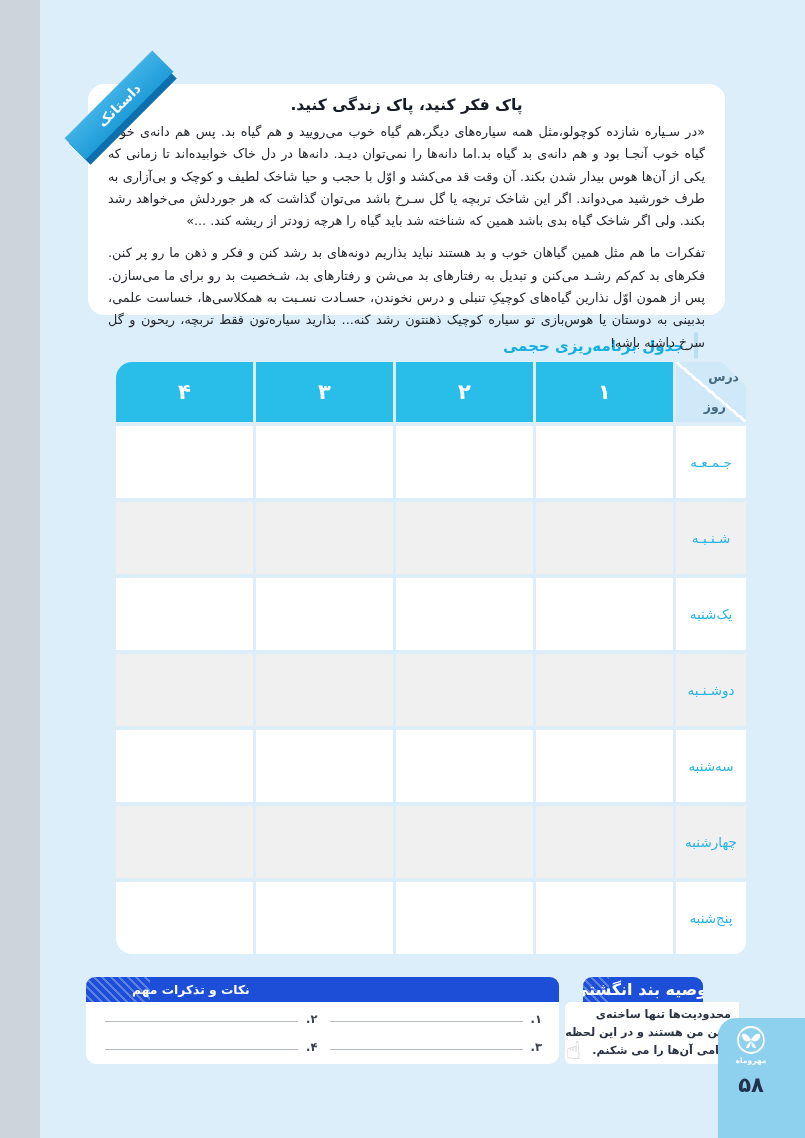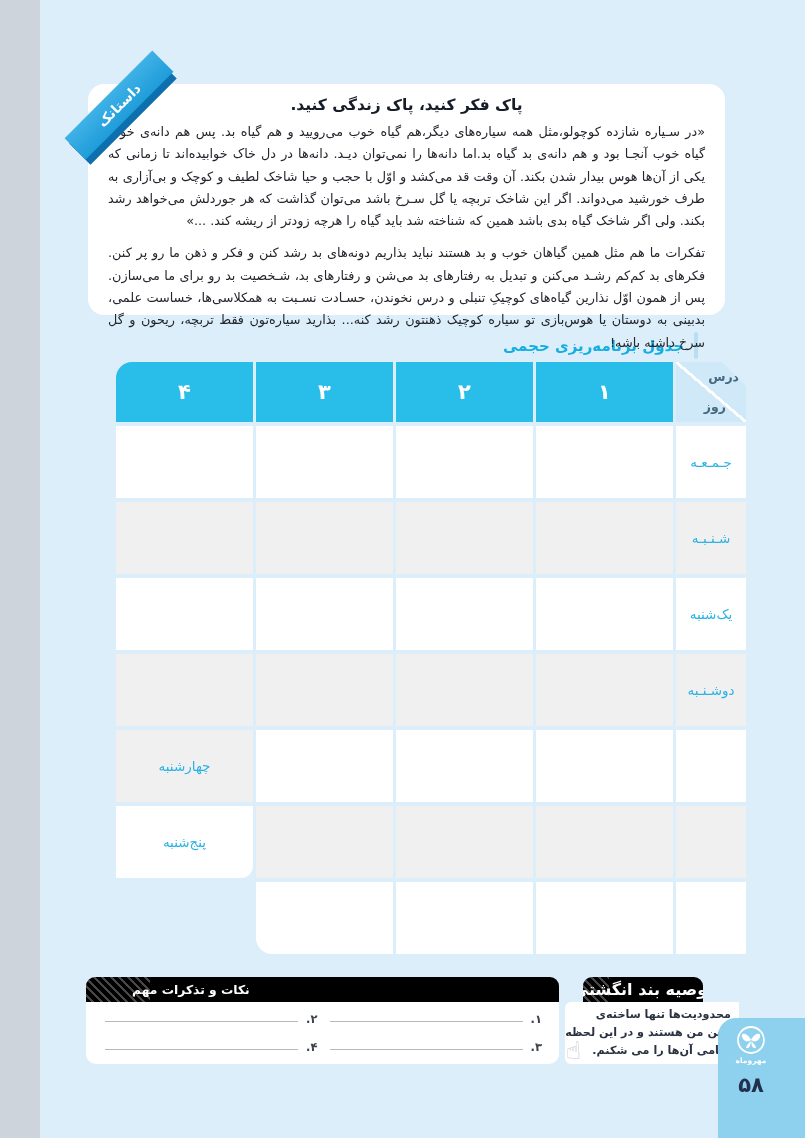--- a/index.html
+++ b/index.html
@@ -41,21 +41,21 @@
          color:#fff;font-size:21px;font-weight:bold;}
   .rad-tl{border-top-left-radius:16px;}
   .rad-bl{border-bottom-left-radius:16px;}
   .rad-br{border-bottom-right-radius:12px;}
   .day{display:flex;align-items:center;justify-content:center;color:#2bb2e4;font-weight:normal;
        font-size:13.5px;background:#fff;}
   .cell{background:#fff;}
   .alt{background:#f0f0f1 !important;}
 
   
-  .banner{position:absolute;height:36px;background:#000000;border-radius:9px 9px 0 0;overflow:hidden;}
+  .banner{position:absolute;height:36px;background:#1d4ed8;border-radius:9px 9px 0 0;overflow:hidden;}
   .banner::before{content:"";position:absolute;left:0;top:0;bottom:0;width:64px;
        background:repeating-linear-gradient(45deg,rgba(255,255,255,.28) 0 2px,rgba(255,255,255,0) 2px 6px);}
   .banner-label{position:absolute;top:0;height:25px;display:flex;align-items:center;
        color:#fff;font-weight:bold;font-size:12.3px;white-space:nowrap;}
   .notes-banner{left:86px;top:977px;width:473px;}
   .notes-banner .banner-label{left:46px;}
   .tip-banner{left:583px;top:977px;width:120px;}
   .tip-banner::before{width:26px;}
   .tip-banner .banner-label{left:0;right:0;justify-content:center;font-size:16px;}
 
@@ -131,20 +131,21 @@
     <div class="cell"></div>
     <div class="cell"></div>
     <div class="cell"></div>
 
     <div class="day alt">دوشـنـبه</div>
     <div class="cell alt"></div>
     <div class="cell alt"></div>
     <div class="cell alt"></div>
     <div class="cell alt"></div>
 
+    <div class="day">سه‌شنبه</div>
     <div class="cell"></div>
     <div class="cell"></div>
     <div class="cell"></div>
     <div class="cell"></div>
 
     <div class="day alt">چهارشنبه</div>
     <div class="cell alt"></div>
     <div class="cell alt"></div>
     <div class="cell alt"></div>
     <div class="cell alt"></div>

